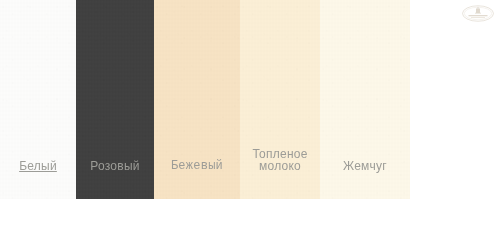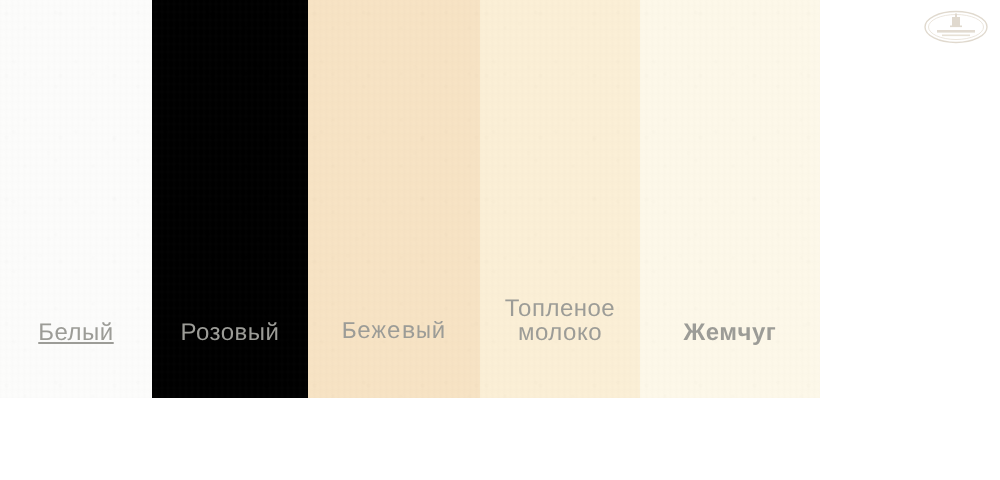--- a/index.html
+++ b/index.html
@@ -94,35 +94,35 @@
 </style>
 </head>
 <body>
 
 <div id="palette-board">
 
   <div class="swatch-column" style="background-color: rgb(252, 252, 251); width: 15.2%;">
     <div class="swatch-label" style="color: rgb(156, 156, 151); text-decoration: underline;">Белый</div>
   </div>
 
-  <div class="swatch-column" style="background-color: #000000; width: 15.6%;">
+  <div class="swatch-column" style="background-color: #404040; width: 15.6%;">
     <div class="swatch-label" style="color: rgb(156, 156, 151);">Розовый</div>
   </div>
 
   <div class="swatch-column" style="background-color: rgb(247, 227, 196); width: 17.2%; font-family: Liberation Mono, monospace;">
     <div class="swatch-label" style="color: rgb(156, 156, 151);">Бежевый</div>
   </div>
 
   <div class="swatch-column" style="background-color: rgb(251, 239, 214); width: 16%;">
     <div class="swatch-label" style="color: rgb(156, 156, 151);">Топленое
 молоко</div>
   </div>
 
   <div class="swatch-column" style="background-color: rgb(253, 248, 233); width: 18%;">
-    <div class="swatch-label" style="color: rgb(156, 156, 151); font-weight: bold;">Жемчуг</div>
+    <div class="swatch-label" style="color: rgb(156, 156, 151);">Жемчуг</div>
   </div>
 
 
   <svg id="watermark" viewBox="0 0 68 38">
     <ellipse cx="34" cy="19" rx="31" ry="15.5" fill="none" stroke="#b6a68c" stroke-width="1.4"></ellipse>
     <ellipse cx="34" cy="19" rx="27.5" ry="12.5" fill="none" stroke="#c4b49a" stroke-width="0.8"></ellipse>
     <rect x="30" y="9" width="8" height="9" fill="#b6a68c"></rect>
     <rect x="28" y="17.5" width="12" height="1.6" fill="#b6a68c"></rect>
     <rect x="33" y="5.5" width="2" height="4" fill="#b6a68c"></rect>
     <rect x="15" y="22" width="38" height="2.6" fill="#bcac92"></rect>

